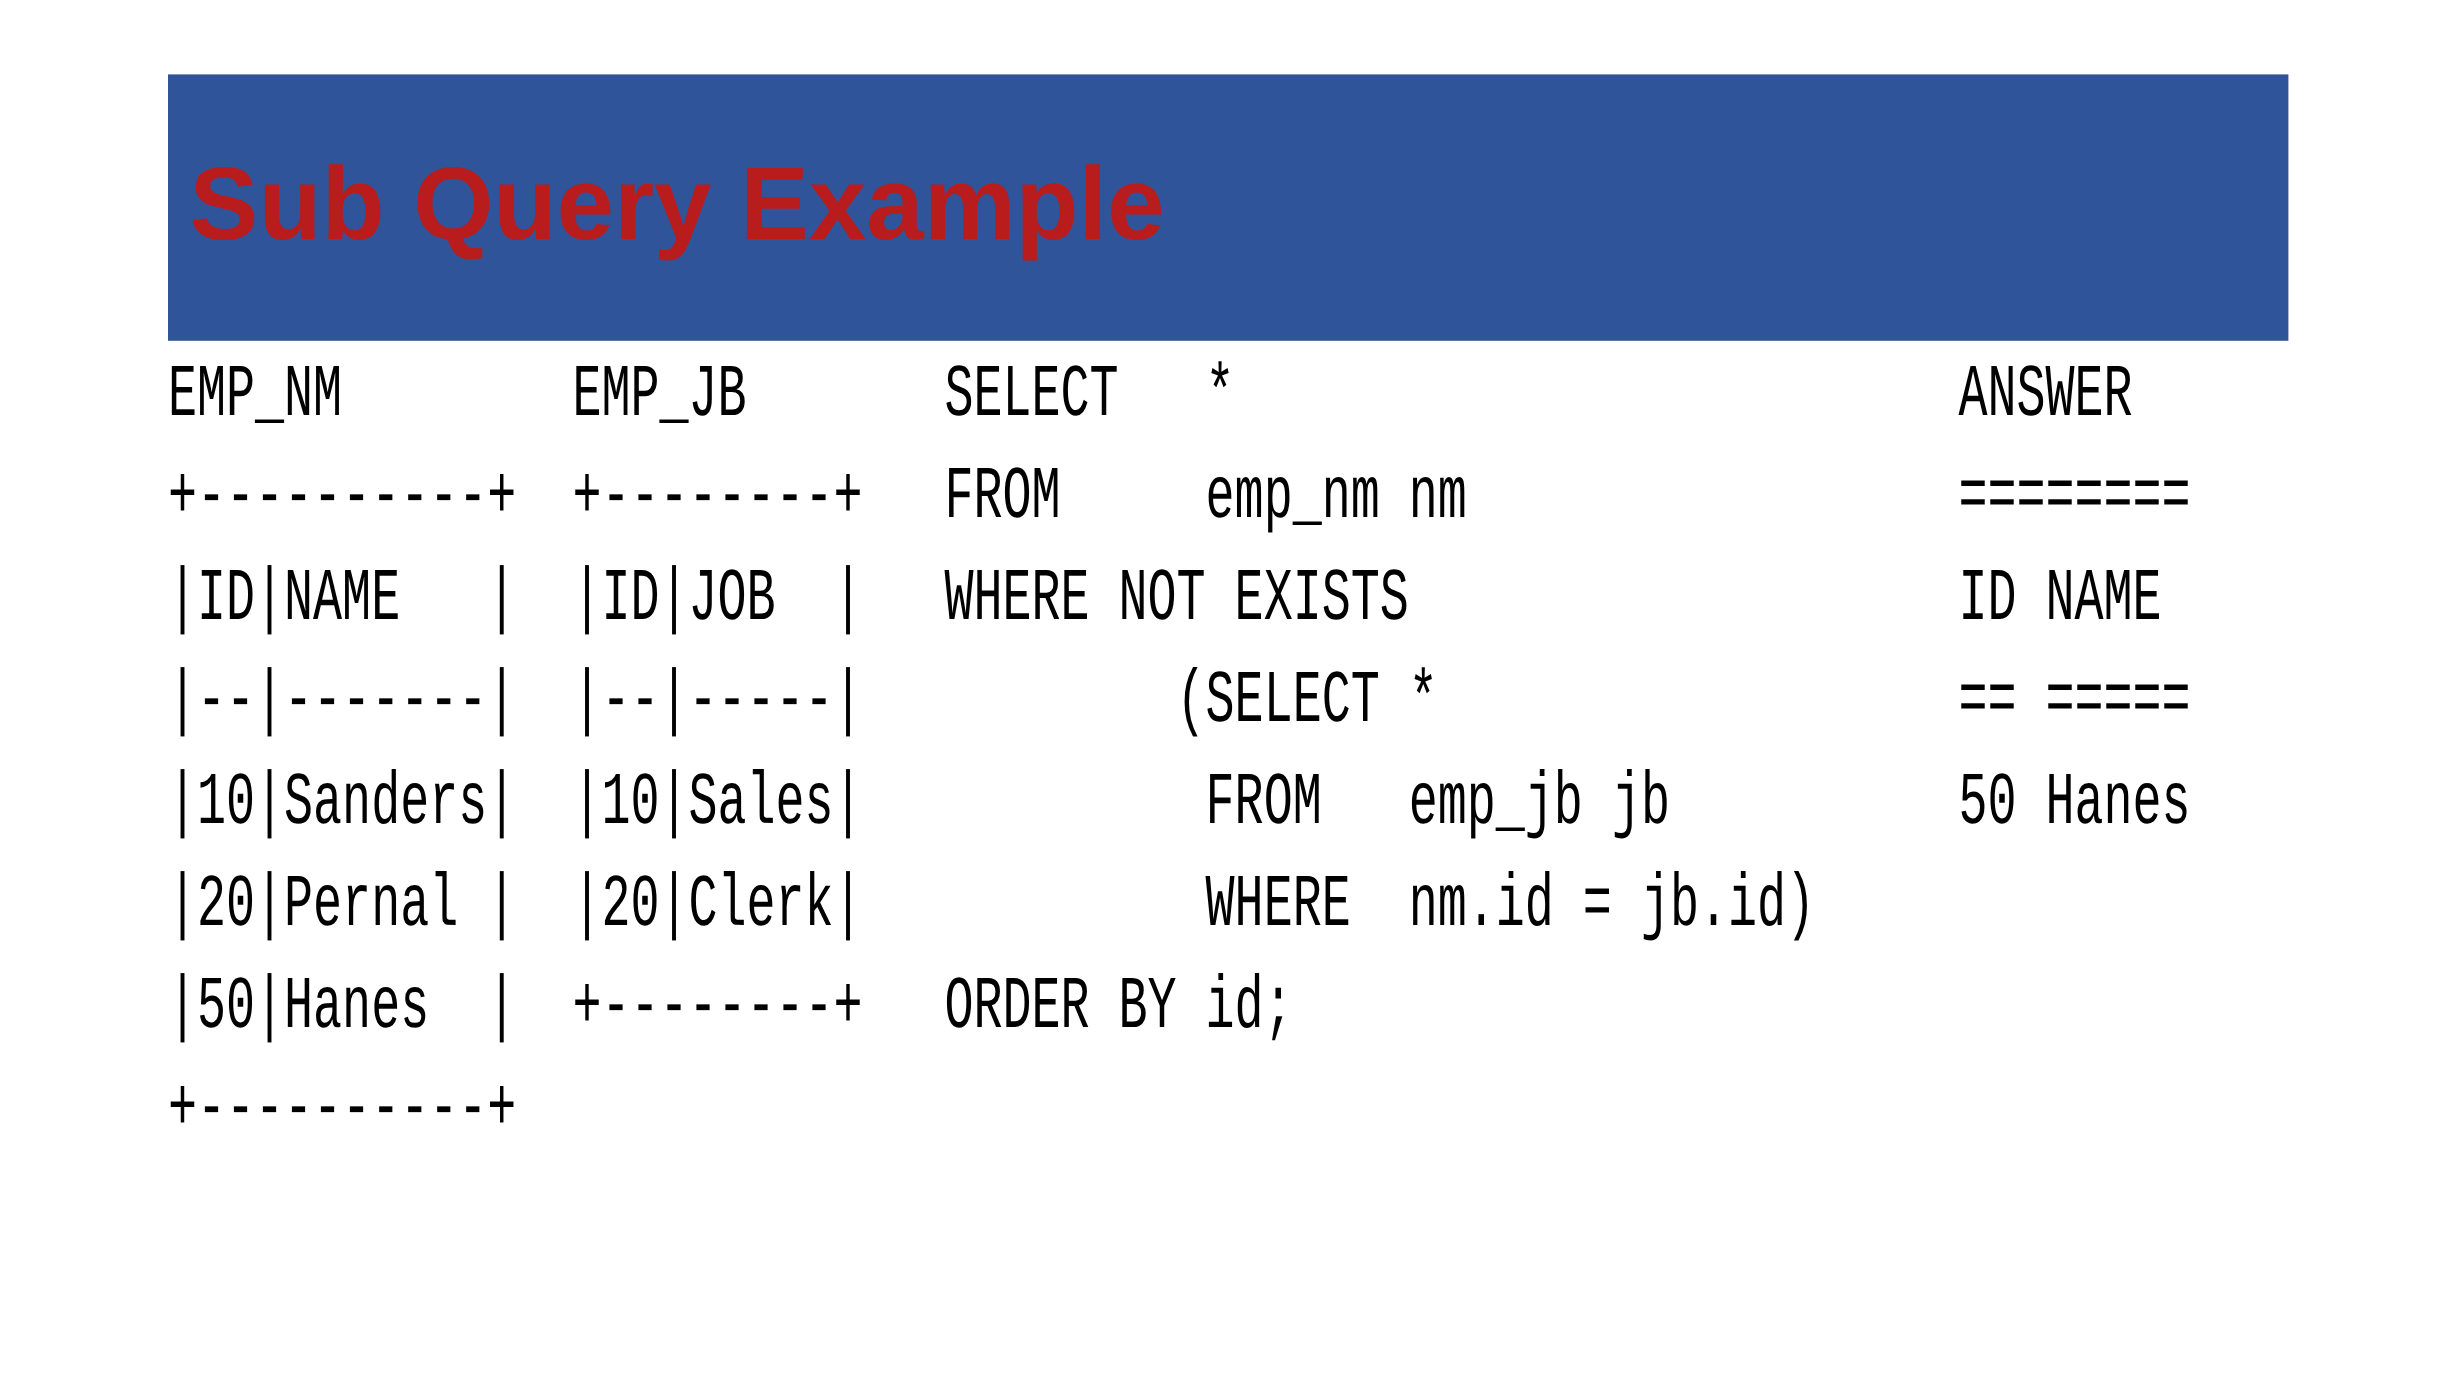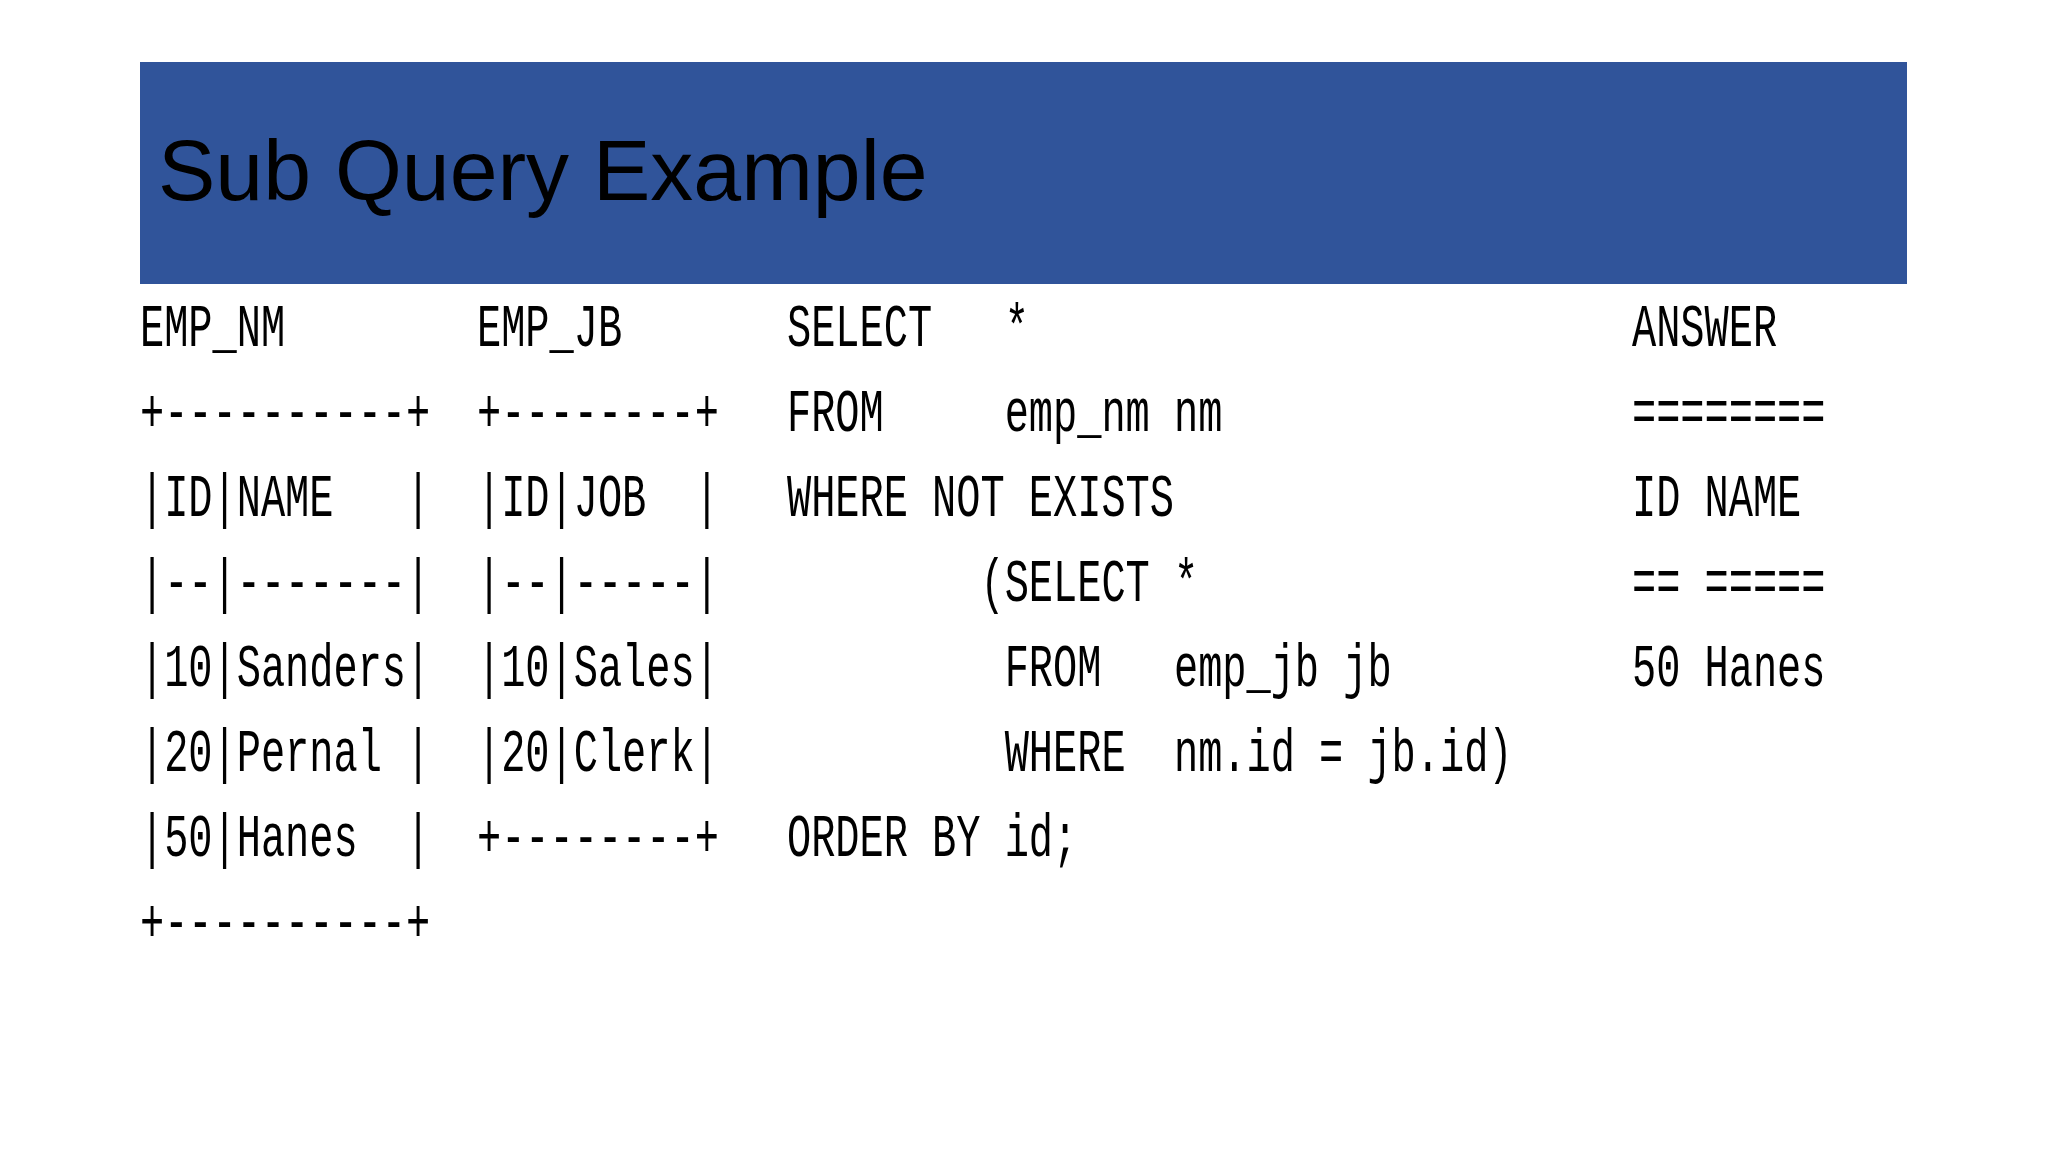--- a/index.html
+++ b/index.html
@@ -50,21 +50,21 @@
   .col-sql     { left: 787px; }
   .col-answer  { left: 1632px; }
 </style>
 </head>
 <body>
 
 <div class="banner" style="background: rgb(48, 84, 154);">
   
 </div>
 
-<div class="slide-title" style="color: #000000;">Sub Query Example</div>
+<div class="slide-title" style="color: #b91c1c; font-weight: bold;">Sub Query Example</div>
 
 <pre class="mono col-emp-nm" style="color: rgb(0, 0, 0);">EMP_NM
 +----------+
 |ID|NAME   |
 |--|-------|
 |10|Sanders|
 |20|Pernal |
 |50|Hanes  |
 +----------+</pre>
 

